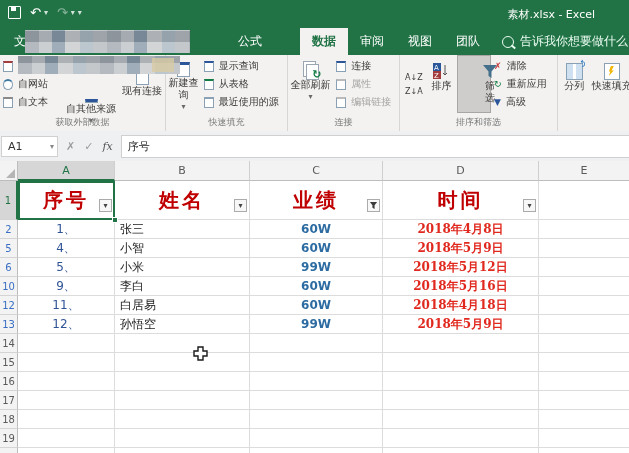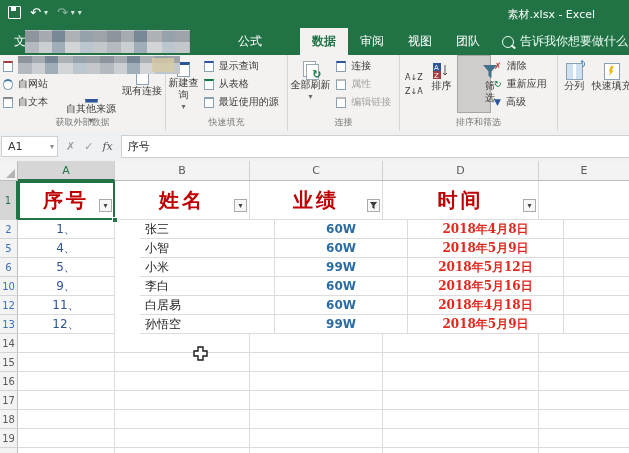--- a/index.html
+++ b/index.html
@@ -65,21 +65,21 @@
   .grow.r1{height:39px;}
   .corner{width:18px;flex:none;background:#f3f3f3;border-right:1px solid #bdbdbd;border-bottom:1px solid #bdbdbd;box-sizing:border-box;position:relative;}
   .corner:after{content:"";position:absolute;right:2px;bottom:2px;border-left:9px solid transparent;border-bottom:9px solid #b5b5b5;}
   .ch{flex:none;background:#f3f3f3;border-right:1px solid #cfcfcf;border-bottom:1px solid #bdbdbd;box-sizing:border-box;display:flex;align-items:center;justify-content:center;font-size:11px;color:#5a5a5a;}
   .ch.sel{background:#d6d6d6;border-bottom:2px solid #217346;color:#217346;}
   .rh{width:18px;flex:none;background:#f3f3f3;border-right:1px solid #bdbdbd;border-bottom:1px solid #d4d4d4;box-sizing:border-box;display:flex;align-items:center;justify-content:center;font-size:10px;color:#5a5a5a;}
   .rh.selrh{background:#d6d6d6;color:#217346;border-right:2px solid #217346;}
   .rh.blue{color:#3a6fc4;}
   .cell{flex:none;box-sizing:border-box;border-right:1px solid #dcdcdc;border-bottom:1px solid #dcdcdc;background:#fff;display:flex;align-items:center;justify-content:center;font-size:12px;color:#222;position:relative;}
   .c0{width:97px;} .c1{width:135px;} .c2{width:133px;} .c3{width:156px;} .c4{width:90px;border-right:none;}
-  .cell.left{justify-content:flex-start;padding-left:5px;margin-left:25px;}
+  .cell.left{justify-content:flex-start;padding-left:5px;}
   .hdrtxt{font-family:"DejaVu Serif","Liberation Serif",serif;font-weight:bold;font-size:20px;color:#c00000;letter-spacing:3px;}
   .serial{color:#2f5496;}
   .perf{color:#2d6ca2;font-weight:bold;}
   .date{color:#e0281e;font-weight:bold;font-size:12px;font-family:"DejaVu Serif","Liberation Serif",serif;}
   .fbtn{position:absolute;right:2px;bottom:7px;width:13px;height:13px;background:#f7f7f7;border:1px solid #ababab;box-sizing:border-box;display:flex;align-items:center;justify-content:center;font-size:8px;color:#444;line-height:1;}
   
   .selbox{position:absolute;left:18px;top:20px;width:97px;height:39px;border:2px solid #217346;box-sizing:border-box;pointer-events:none;}
   .fillhandle{position:absolute;left:112px;top:56px;width:6px;height:6px;background:#217346;border:1px solid #fff;box-sizing:border-box;}
   .cellcursor{position:absolute;left:193px;top:346px;width:15px;height:19px;z-index:9;}
   

